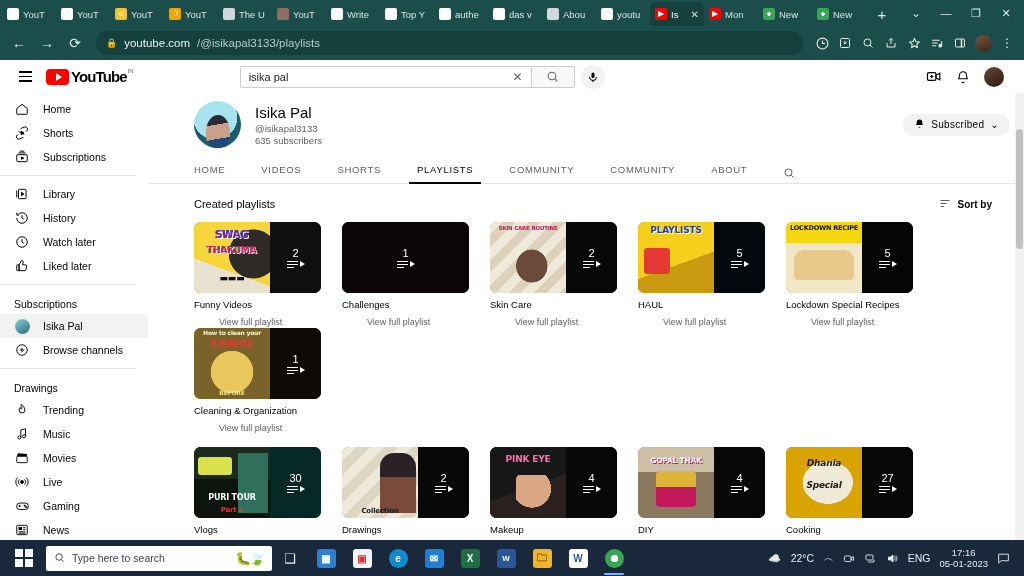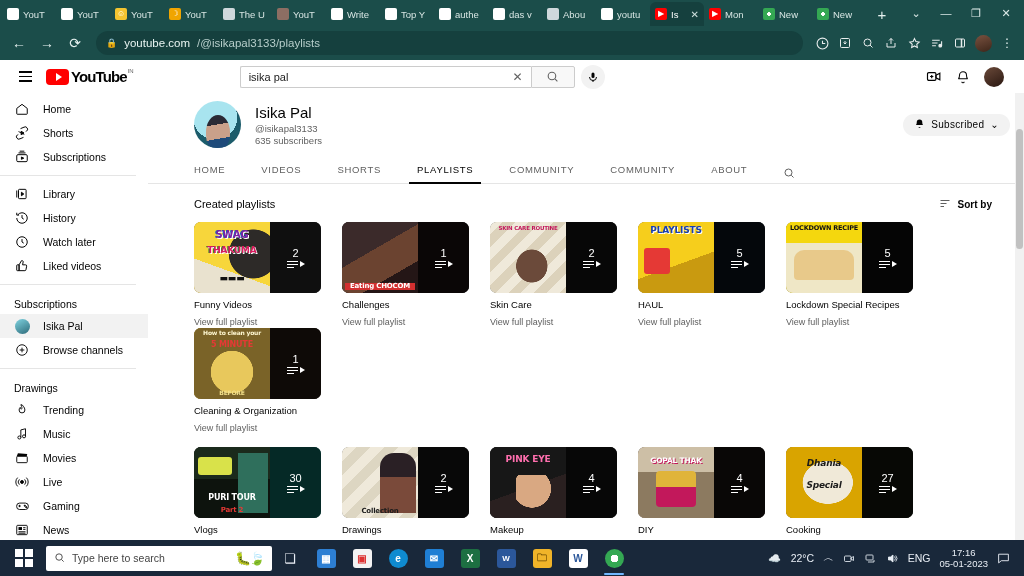--- a/index.html
+++ b/index.html
@@ -175,21 +175,21 @@
   .cnt { color: #fff; font-size: 11px; line-height: 12px; }
   .plist-ico { display: flex; align-items: center; gap: 1px; }
   .plist-ico .lines { display: flex; flex-direction: column; gap: 1.5px; }
   .plist-ico .lines i { display: block; height: 1.3px; background: #fff; }
   .plist-ico .lines i:nth-child(1) { width: 11px; }
   .plist-ico .lines i:nth-child(2) { width: 11px; }
   .plist-ico .lines i:nth-child(3) { width: 7px; }
   .plist-ico .tri { width: 0; height: 0; border-left: 5px solid #fff; border-top: 3.5px solid transparent; border-bottom: 3.5px solid transparent; margin-left: 1px; }
 
   .card-title { font-size: 9.5px; color: #030303; margin-top: 6px; line-height: 12px; white-space: nowrap; overflow: hidden; text-overflow: ellipsis; }
-  .card-link { font-size: 9px; color: #606060; margin-top: 6px; line-height: 11px; }
+  .card-link { font-size: 9px; color: #606060; margin-top: 6px; line-height: 11px; margin-left: 25px; }
   .row2 { margin-top: 13px; }
 
   
   .art { position: absolute; inset: 0; }
   .art-txt {
     position: absolute; left: 3px; right: 3px; text-align: center;
     font-weight: bold; font-family: "DejaVu Sans", sans-serif;
     line-height: 1.05; letter-spacing: -0.2px;
   }
 
@@ -482,21 +482,21 @@
           <span class="side-label">Watch later</span>
         </div>
 
         <div class="side-item">
           <span class="side-icon">
             <svg width="14" height="14" viewBox="0 0 24 24" fill="none" stroke="#030303" stroke-width="1.7">
                 <path d="M7 10v10H4a1 1 0 01-1-1v-8a1 1 0 011-1z"></path>
                 <path d="M7 10l4-7a2 2 0 013 2l-1 5h5a2 2 0 012 2.3l-1.2 6A2 2 0 0117 20H7z"></path>
               </svg>
           </span>
-          <span class="side-label">Liked videos</span>
+          <span class="side-label">Liked later</span>
         </div>
 
         <div class="side-sep"></div>
 
         <div class="side-title">Subscriptions</div>
 
         <div class="side-item active">
           <span class="side-icon">
               <span class="side-avatar"></span>
             </span>
@@ -657,24 +657,20 @@
                       </span>
                   </div>
                 </div>
               </div>
               <div class="card-title">Funny Videos</div>
               <div class="card-link">View full playlist</div>
             </div>
 
             <div class="card">
               <div class="thumb">
-                <div class="left" style="background:#241a1a">
-                  <div class="art" style="background:linear-gradient(150deg,#3b2a2a 0 40%,#6b4330 40% 72%,#241616 72% 100%)"></div>
-                  <div class="art-txt" style="bottom:3px;font-size:7px;color:#fff;background:#d32f2f">Eating CHOCOM</div>
-                </div>
                 <div class="right" style="background:#1d1212">
                   <div class="cnt-wrap">
                     <span class="cnt">1</span>
                     <span class="plist-ico">
                         <span class="lines">
                           <i></i>
                           <i></i>
                           <i></i>
                         </span>
                         <span class="tri"></span>

